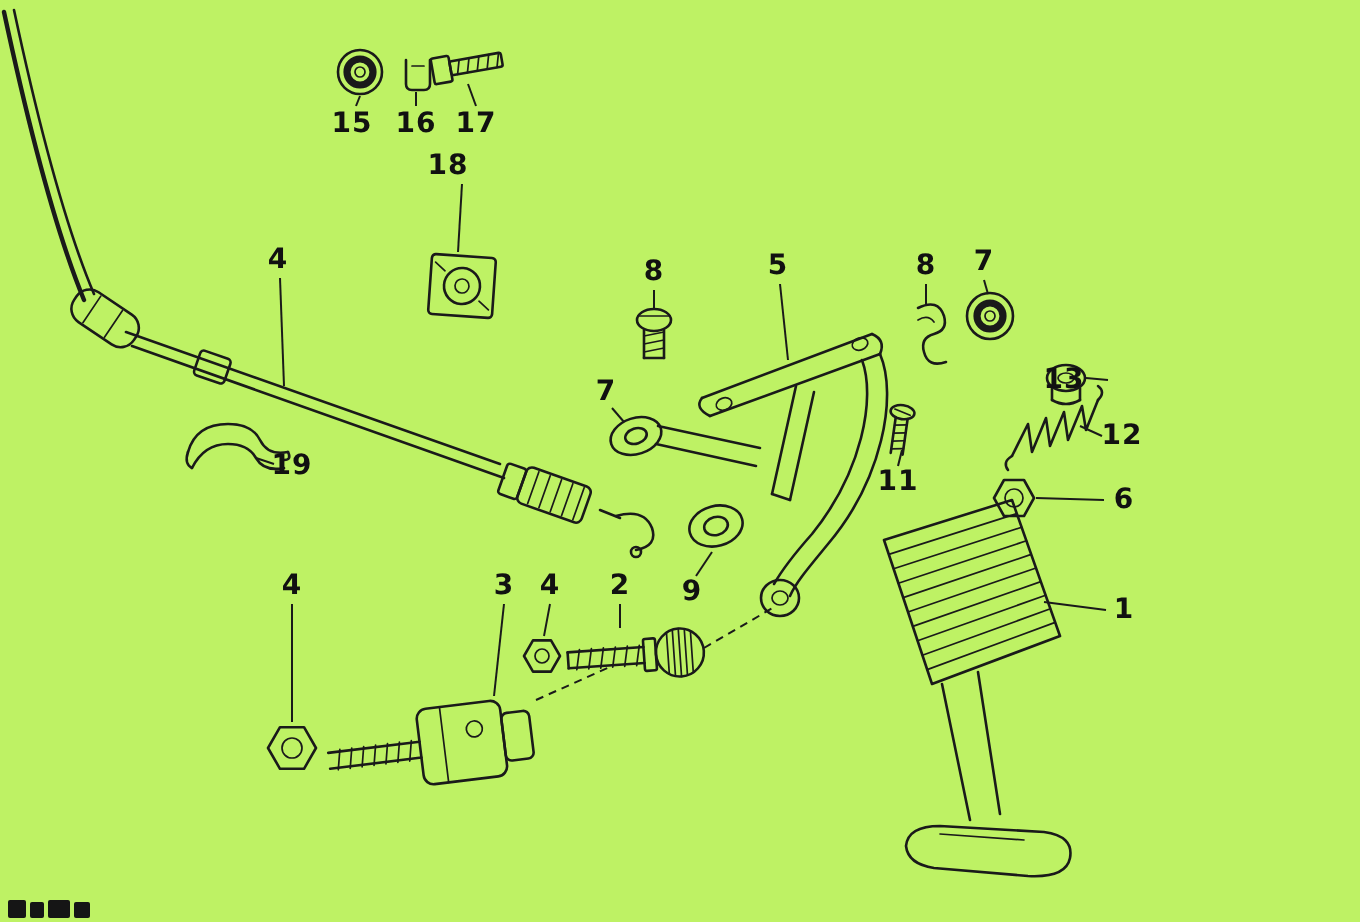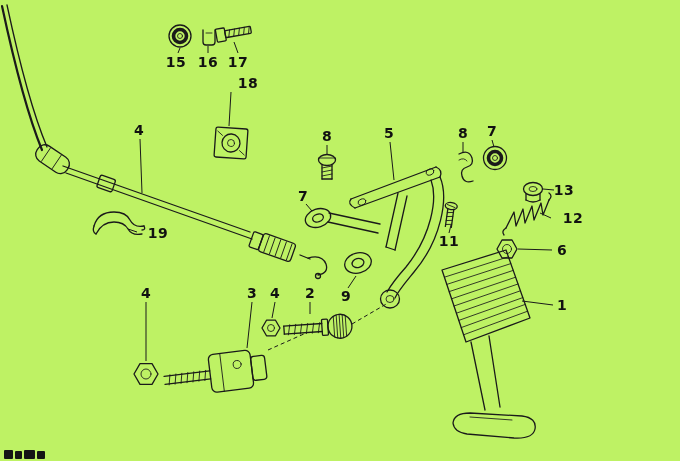--- a/index.html
+++ b/index.html
@@ -271,30 +271,30 @@
       <rect class="dark" x="15" y="451" width="7" height="8" rx="1"></rect>
       <rect class="dark" x="24" y="450" width="11" height="9" rx="1"></rect>
       <rect class="dark" x="37" y="451" width="8" height="8" rx="1"></rect>
     </g>
   </svg>
 
   <div id="label-layer">
       <span class="part-label" style="left: 176px; top: 62px;">15</span>
       <span class="part-label" style="left: 208px; top: 62px;">16</span>
       <span class="part-label" style="left: 238px; top: 62px;">17</span>
-      <span class="part-label" style="left: 248px; top: 83px;">18</span>
+      <span class="part-label" style="left: 224px; top: 83px;">18</span>
       <span class="part-label" style="left: 139px; top: 130px;">4</span>
       <span class="part-label" style="left: 327px; top: 136px;">8</span>
       <span class="part-label" style="left: 389px; top: 133px;">5</span>
       <span class="part-label" style="left: 463px; top: 133px;">8</span>
       <span class="part-label" style="left: 492px; top: 131px;">7</span>
       <span class="part-label" style="left: 303px; top: 196px;">7</span>
-      <span class="part-label" style="left: 146px; top: 233px; margin-left: 12px;">19</span>
-      <span class="part-label" style="left: 564px; top: 190px;">13</span>
-      <span class="part-label" style="left: 573px; top: 218px;">12</span>
+      <span class="part-label" style="left: 146px; top: 233px;">19</span>
+      <span class="part-label" style="left: 532px; top: 190px;">13</span>
+      <span class="part-label" style="left: 561px; top: 218px;">12</span>
       <span class="part-label" style="left: 449px; top: 241px;">11</span>
       <span class="part-label" style="left: 562px; top: 250px;">6</span>
       <span class="part-label" style="left: 346px; top: 296px;">9</span>
       <span class="part-label" style="left: 562px; top: 305px;">1</span>
       <span class="part-label" style="left: 146px; top: 293px;">4</span>
       <span class="part-label" style="left: 252px; top: 293px;">3</span>
       <span class="part-label" style="left: 275px; top: 293px;">4</span>
       <span class="part-label" style="left: 310px; top: 293px;">2</span>
     </div>
 </div>

